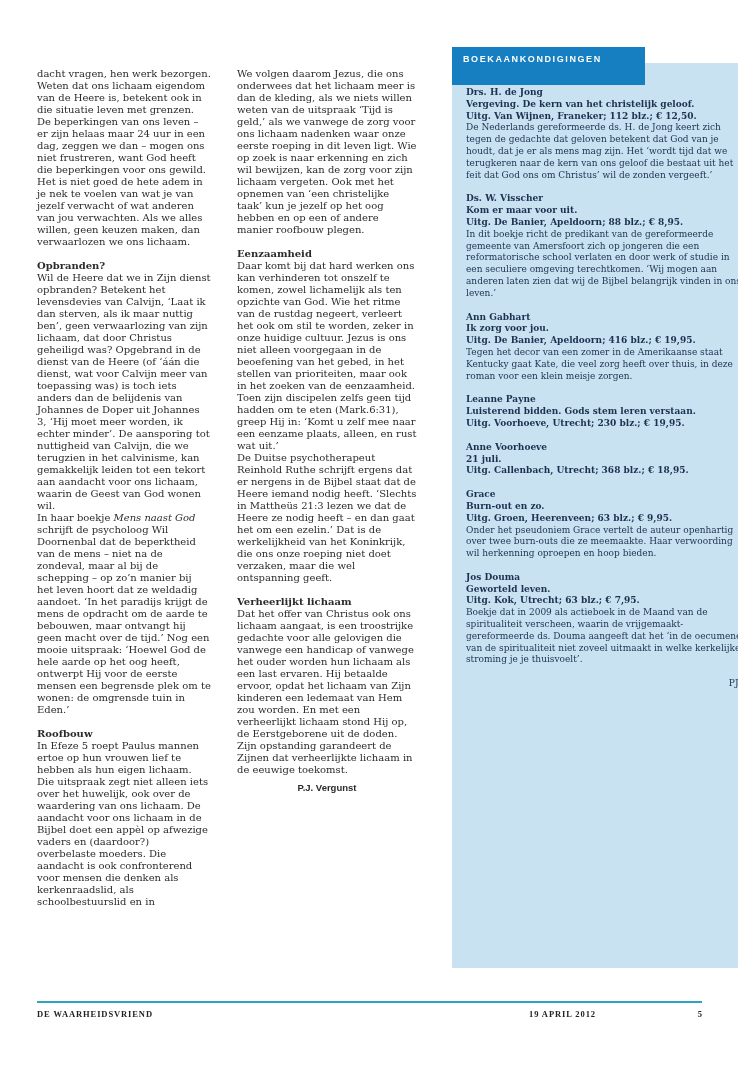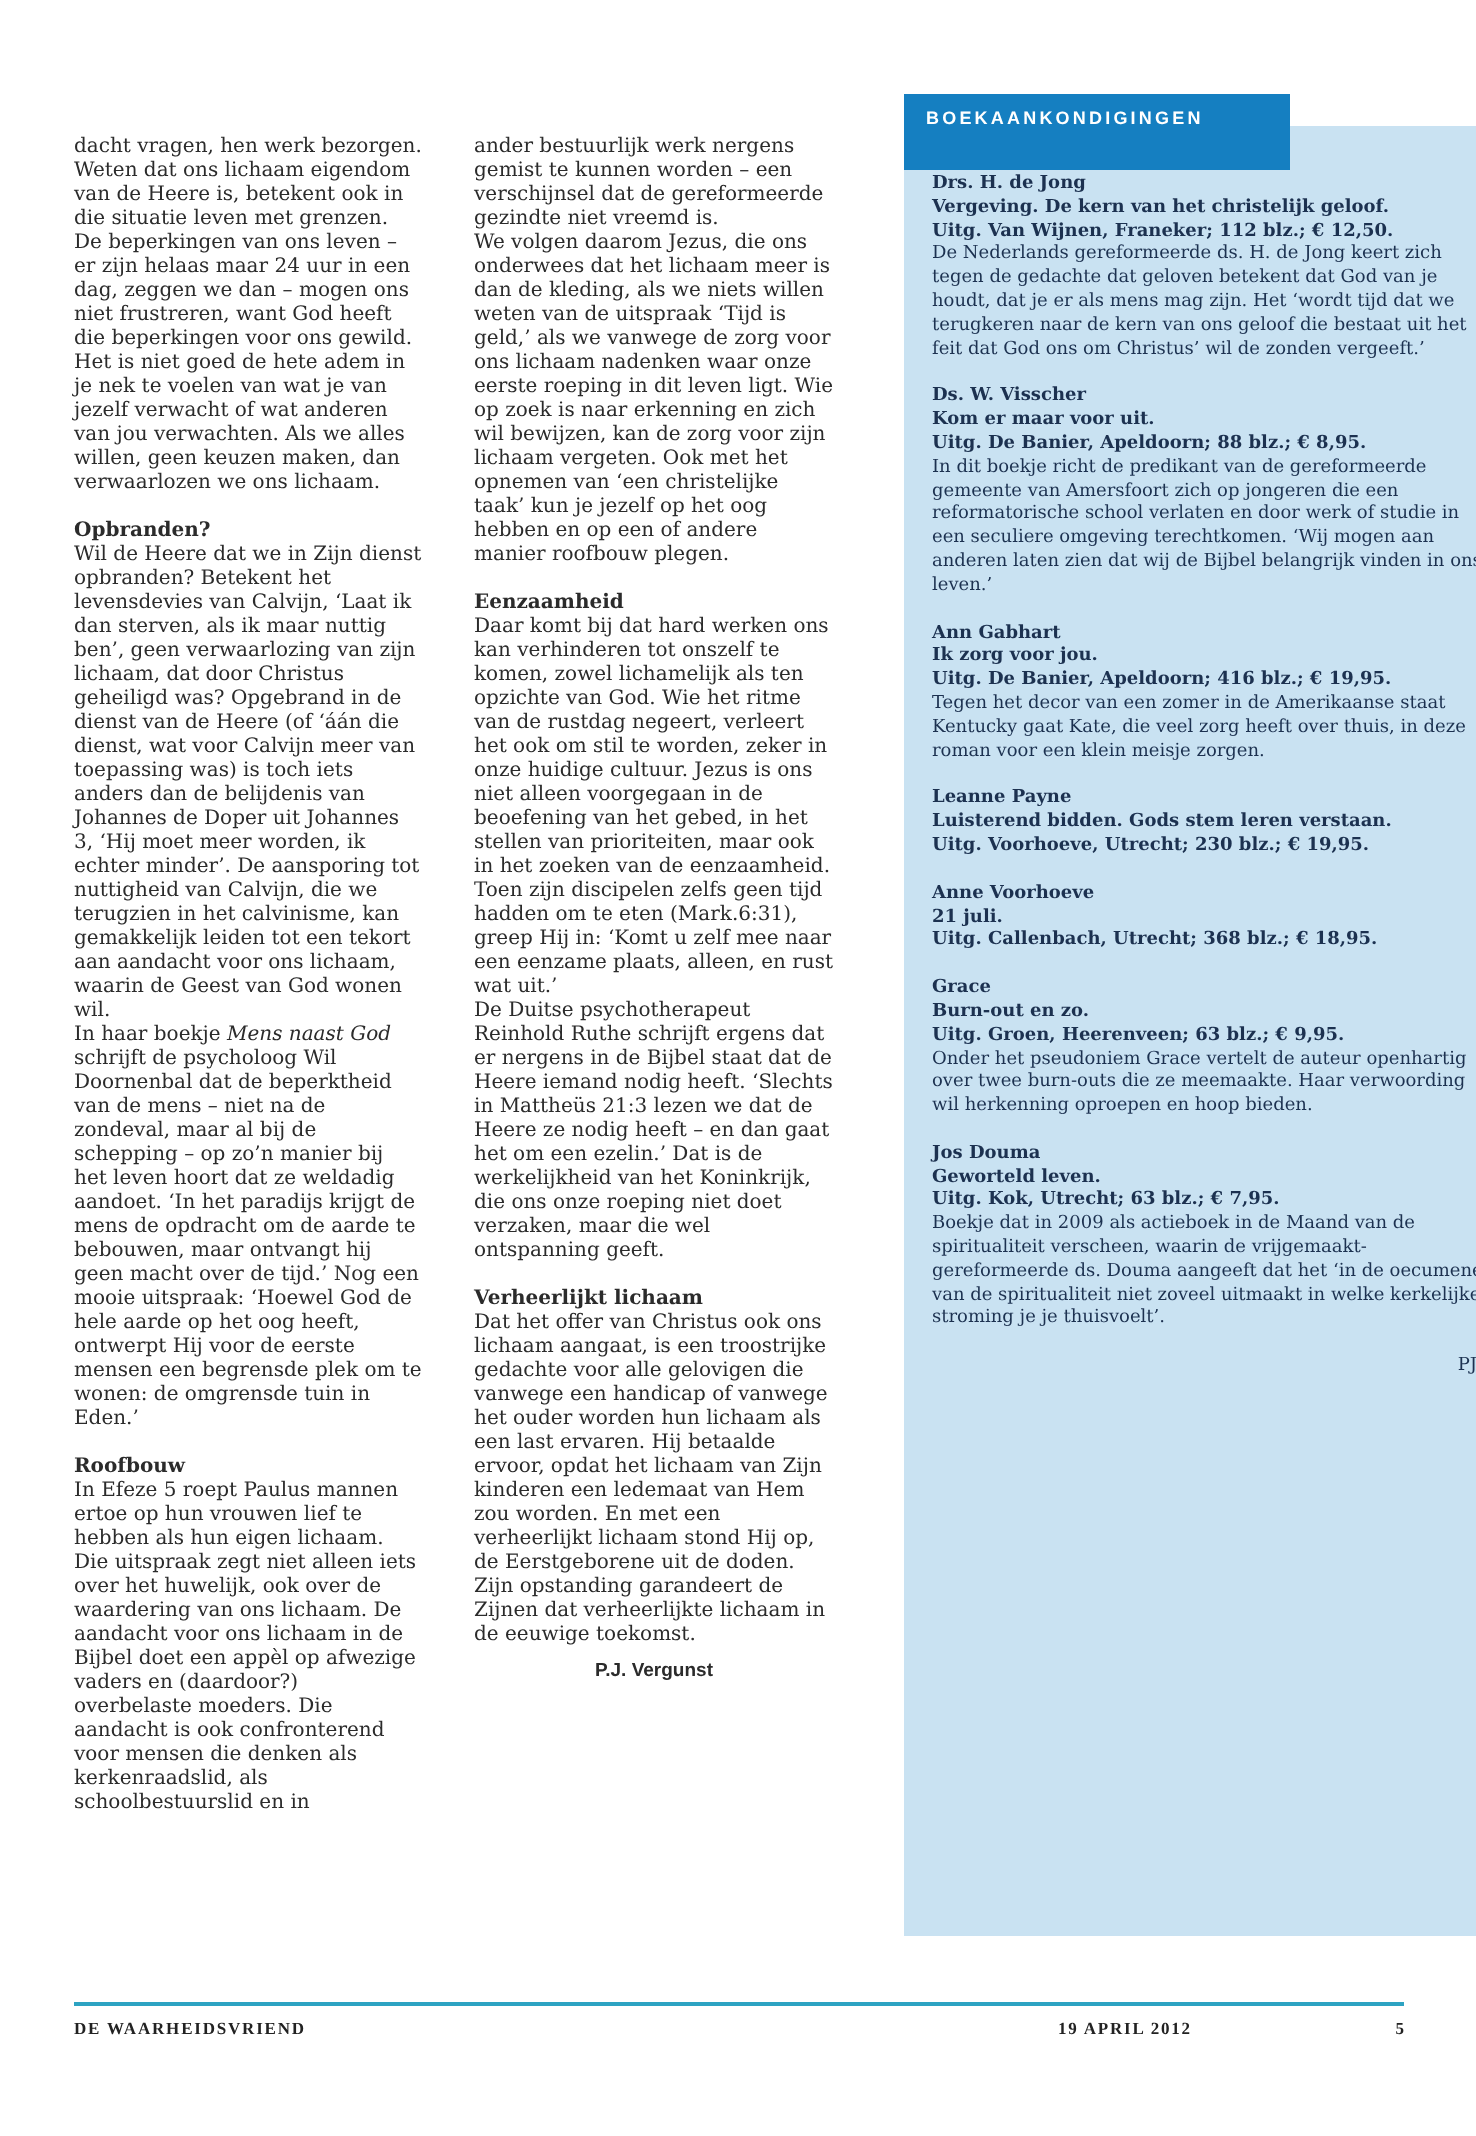--- a/index.html
+++ b/index.html
@@ -43,21 +43,20 @@
       <p><span>dacht vragen, hen werk bezorgen. Weten dat ons lichaam eigendom van de Heere is, betekent ook in die situatie leven met grenzen. De beperkingen van ons leven – er zijn helaas maar 24 uur in een dag, zeggen we dan – mogen ons niet frustreren, want God heeft die beperkingen voor ons gewild. Het is niet goed de hete adem in je nek te voelen van wat je van jezelf verwacht of wat anderen van jou verwachten. Als we alles willen, geen keuzen maken, dan verwaarlozen we ons lichaam.</span></p>
       <div class="h3">Opbranden?</div>
       <p><span>Wil de Heere dat we in Zijn dienst opbranden? Betekent het levensdevies van Calvijn, ‘Laat ik dan sterven, als ik maar nuttig ben’, geen verwaarlozing van zijn lichaam, dat door Christus geheiligd was? Opgebrand in de dienst van de Heere (of ‘áán die dienst, wat voor Calvijn meer van toepassing was) is toch iets anders dan de belijdenis van Johannes de Doper uit Johannes 3, ‘Hij moet meer worden, ik echter minder’. De aansporing tot nuttigheid van Calvijn, die we terugzien in het calvinisme, kan gemakkelijk leiden tot een tekort aan aandacht voor ons lichaam, waarin de Geest van God wonen wil.</span></p>
       <p><span>In haar boekje </span><span class="italic">Mens naast God</span><span> schrijft de psycholoog Wil Doornenbal dat de beperktheid van de mens – niet na de zondeval, maar al bij de schepping – op zo’n manier bij het leven hoort dat ze weldadig aandoet. ‘In het paradijs krijgt de mens de opdracht om de aarde te bebouwen, maar ontvangt hij geen macht over de tijd.’ Nog een mooie uitspraak: ‘Hoewel God de hele aarde op het oog heeft, ontwerpt Hij voor de eerste mensen een begrensde plek om te wonen: de omgrensde tuin in Eden.’</span></p>
       <div class="h3">Roofbouw</div>
       <p><span>In Efeze 5 roept Paulus mannen ertoe op hun vrouwen lief te hebben als hun eigen lichaam. Die uitspraak zegt niet alleen iets over het huwelijk, ook over de waardering van ons lichaam. De aandacht voor ons lichaam in de Bijbel doet een appèl op afwezige vaders en (daardoor?) overbelaste moeders. Die aandacht is ook confronterend voor mensen die denken als kerkenraadslid, als schoolbestuurslid en in</span></p>
     </div>
 
   <div class="col col-2">
     <div>
-        <p><span>ander bestuurlijk werk nergens gemist te kunnen worden – een verschijnsel dat de gereformeerde gezindte niet vreemd is.</span></p>
         <p><span>We volgen daarom Jezus, die ons onderwees dat het lichaam meer is dan de kleding, als we niets willen weten van de uitspraak ‘Tijd is geld,’ als we vanwege de zorg voor ons lichaam nadenken waar onze eerste roeping in dit leven ligt. Wie op zoek is naar erkenning en zich wil bewijzen, kan de zorg voor zijn lichaam vergeten. Ook met het opnemen van ‘een christelijke taak’ kun je jezelf op het oog hebben en op een of andere manier roofbouw plegen.</span></p>
         <div class="h3">Eenzaamheid</div>
         <p><span>Daar komt bij dat hard werken ons kan verhinderen tot onszelf te komen, zowel lichamelijk als ten opzichte van God. Wie het ritme van de rustdag negeert, verleert het ook om stil te worden, zeker in onze huidige cultuur. Jezus is ons niet alleen voorgegaan in de beoefening van het gebed, in het stellen van prioriteiten, maar ook in het zoeken van de eenzaamheid. Toen zijn discipelen zelfs geen tijd hadden om te eten (Mark.6:31), greep Hij in: ‘Komt u zelf mee naar een eenzame plaats, alleen, en rust wat uit.’</span></p>
         <p><span>De Duitse psychotherapeut Reinhold Ruthe schrijft ergens dat er nergens in de Bijbel staat dat de Heere iemand nodig heeft. ‘Slechts in Mattheüs 21:3 lezen we dat de Heere ze nodig heeft – en dan gaat het om een ezelin.’ Dat is de werkelijkheid van het Koninkrijk, die ons onze roeping niet doet verzaken, maar die wel ontspanning geeft.</span></p>
         <div class="h3">Verheerlijkt lichaam</div>
         <p><span>Dat het offer van Christus ook ons lichaam aangaat, is een troostrijke gedachte voor alle gelovigen die vanwege een handicap of vanwege het ouder worden hun lichaam als een last ervaren. Hij betaalde ervoor, opdat het lichaam van Zijn kinderen een ledemaat van Hem zou worden. En met een verheerlijkt lichaam stond Hij op, de Eerstgeborene uit de doden. Zijn opstanding garandeert de Zijnen dat verheerlijkte lichaam in de eeuwige toekomst.</span></p>
       </div>
     <div class="author-line">P.J. Vergunst</div>
   </div>
 

